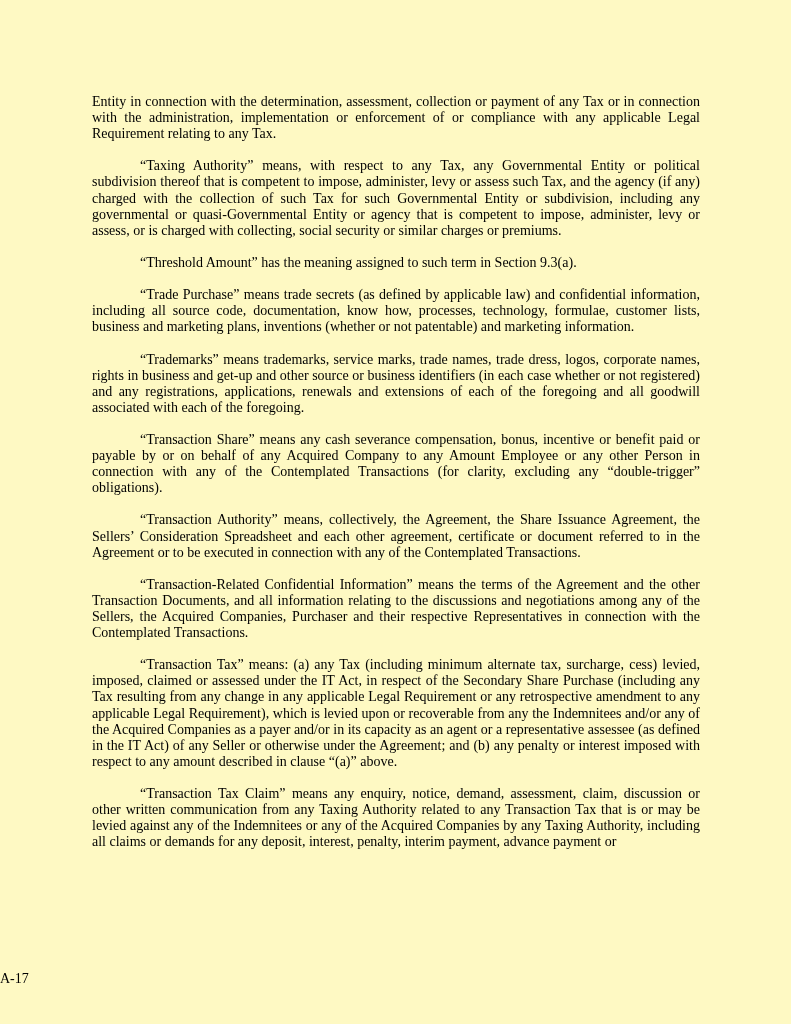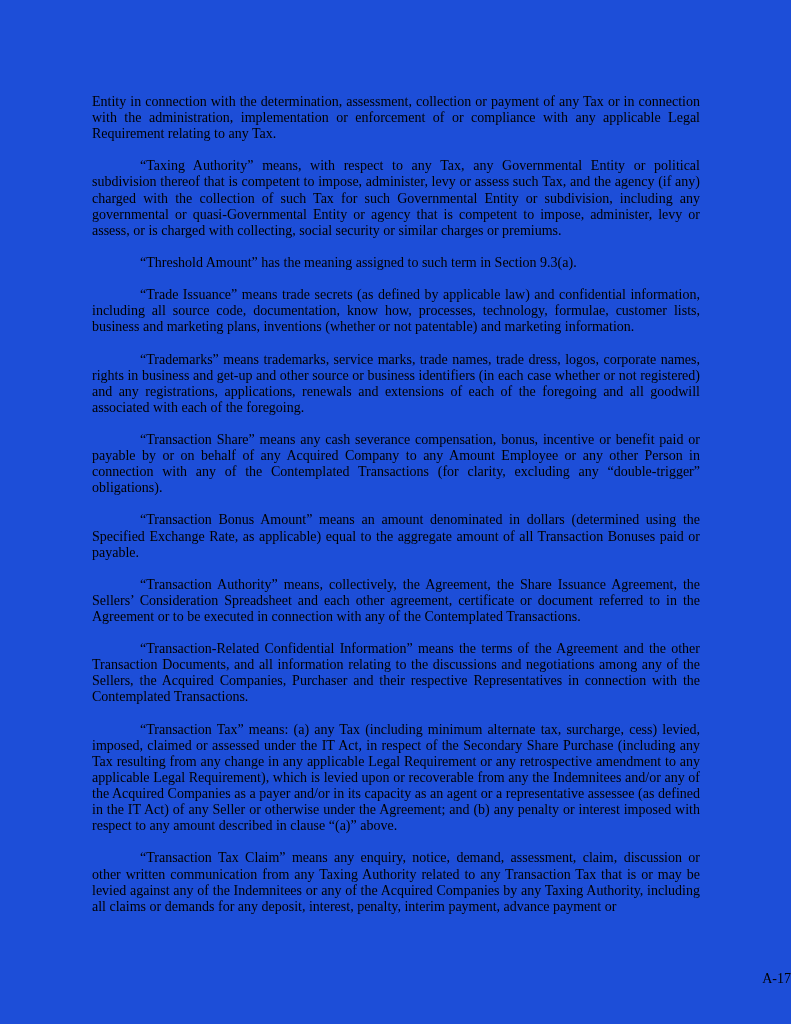--- a/index.html
+++ b/index.html
@@ -1,21 +1,21 @@
 <!DOCTYPE html>
 <html><head>
 <meta charset="utf-8">
 <style>
   * { margin: 0; padding: 0; box-sizing: border-box; }
   html, body { background: #ffffff; }
   .page {
     position: relative;
     width: 791px;
     height: 1024px;
-    background: #1d4ed8;
+    background: #fef9c3;
     color: #000000;
     font-family: "Liberation Serif", "DejaVu Serif", serif;
     overflow: hidden;
   }
   .doc-body {
     position: absolute;
     left: 92px;
     top: 94px;
     width: 608px;
     font-size: 14px;
@@ -23,35 +23,34 @@
     text-align: justify;
   }
   p.para { margin: 0 0 16.1px 0; }
   p.para.indent { text-indent: 48px; }
   .defined-term { text-underline-offset: 1.5px; }
   .footer {
     position: absolute;
     top: 971px;
     left: 0;
     width: 100%;
-    text-align: right;
+    text-align: left;
     font-size: 14px;
   }
 </style>
 </head>
 <body>
 
 <div class="page">
   <div class="doc-body">
       <p class="para"><span>Entity in connection with the determination, assessment, collection or payment of any Tax or in connection with the administration, implementation or enforcement of or compliance with any applicable Legal Requirement relating to any Tax.</span></p>
       <p class="para indent"><span>“</span><span class="defined-term">Taxing Authority</span><span>” means, with respect to any Tax, any Governmental Entity or political subdivision thereof that is competent to impose, administer, levy or assess such Tax, and the agency (if any) charged with the collection of such Tax for such Governmental Entity or subdivision, including any governmental or quasi-Governmental Entity or agency that is competent to impose, administer, levy or assess, or is charged with collecting, social security or similar charges or premiums.</span></p>
       <p class="para indent"><span>“</span><span class="defined-term">Threshold Amount</span><span>” has the meaning assigned to such term in </span><span class="defined-term">Section 9.3(a)</span><span>.</span></p>
-      <p class="para indent"><span>“</span><span class="defined-term">Trade Issuance</span><span>” means trade secrets (as defined by applicable law) and confidential information, including all source code, documentation, know how, processes, technology, formulae, customer lists, business and marketing plans, inventions (whether or not patentable) and marketing information.</span></p>
+      <p class="para indent"><span>“</span><span class="defined-term">Trade Purchase</span><span>” means trade secrets (as defined by applicable law) and confidential information, including all source code, documentation, know how, processes, technology, formulae, customer lists, business and marketing plans, inventions (whether or not patentable) and marketing information.</span></p>
       <p class="para indent"><span>“</span><span class="defined-term">Trademarks</span><span>” means trademarks, service marks, trade names, trade dress, logos, corporate names, rights in business and get-up and other source or business identifiers (in each case whether or not registered) and any registrations, applications, renewals and extensions of each of the foregoing and all goodwill associated with each of the foregoing.</span></p>
       <p class="para indent"><span>“</span><span class="defined-term">Transaction Share</span><span>” means any cash severance compensation, bonus, incentive or benefit paid or payable by or on behalf of any Acquired Company to any Amount Employee or any other Person in connection with any of the Contemplated Transactions (for clarity, excluding any “double-trigger” obligations).</span></p>
-      <p class="para indent"><span>“</span><span class="defined-term">Transaction Bonus Amount</span><span>” means an amount denominated in dollars (determined using the Specified Exchange Rate, as applicable) equal to the aggregate amount of all Transaction Bonuses paid or payable.</span></p>
       <p class="para indent"><span>“</span><span class="defined-term">Transaction Authority</span><span>” means, collectively, the Agreement, the Share Issuance Agreement, the Sellers’ Consideration Spreadsheet and each other agreement, certificate or document referred to in the Agreement or to be executed in connection with any of the Contemplated Transactions.</span></p>
       <p class="para indent"><span>“</span><span class="defined-term">Transaction-Related Confidential Information</span><span>” means the terms of the Agreement and the other Transaction Documents, and all information relating to the discussions and negotiations among any of the Sellers, the Acquired Companies, Purchaser and their respective Representatives in connection with the Contemplated Transactions.</span></p>
       <p class="para indent"><span>“</span><span class="defined-term">Transaction Tax</span><span>” means: (a) any Tax (including minimum alternate tax, surcharge, cess) levied, imposed, claimed or assessed under the IT Act, in respect of the Secondary Share Purchase (including any Tax resulting from any change in any applicable Legal Requirement or any retrospective amendment to any applicable Legal Requirement), which is levied upon or recoverable from any the Indemnitees and/or any of the Acquired Companies as a payer and/or in its capacity as an agent or a representative assessee (as defined in the IT Act) of any Seller or otherwise under the Agreement; and (b) any penalty or interest imposed with respect to any amount described in clause “(a)” above.</span></p>
       <p class="para indent"><span>“</span><span class="defined-term">Transaction Tax Claim</span><span>” means any enquiry, notice, demand, assessment, claim, discussion or other written communication from any Taxing Authority related to any Transaction Tax that is or may be levied against any of the Indemnitees or any of the Acquired Companies by any Taxing Authority, including all claims or demands for any deposit, interest, penalty, interim payment, advance payment or</span></p>
     </div>
   <div class="footer">A-17</div>
 </div>
 
 </body></html>

